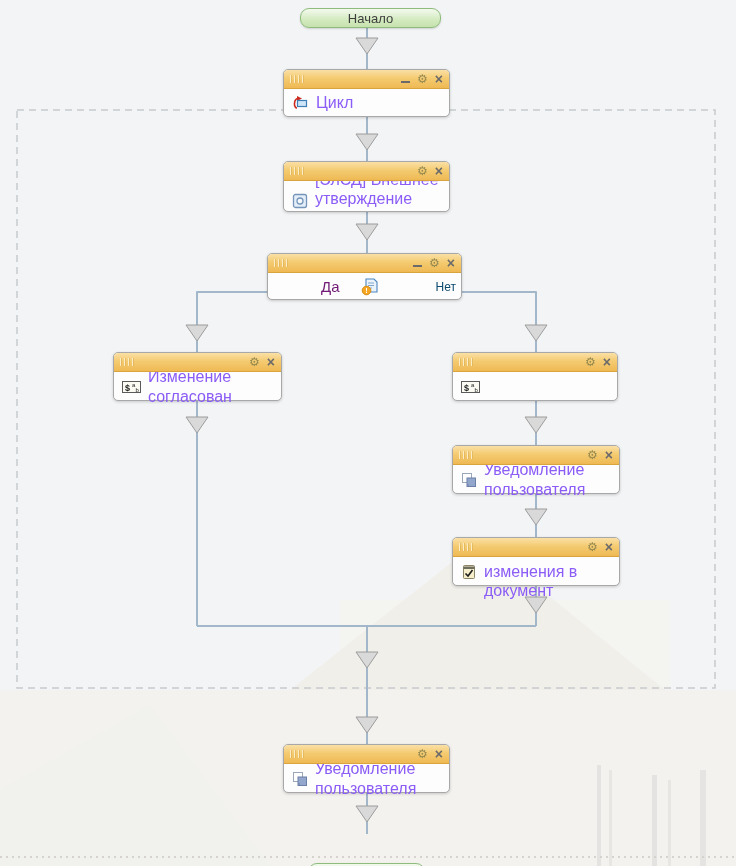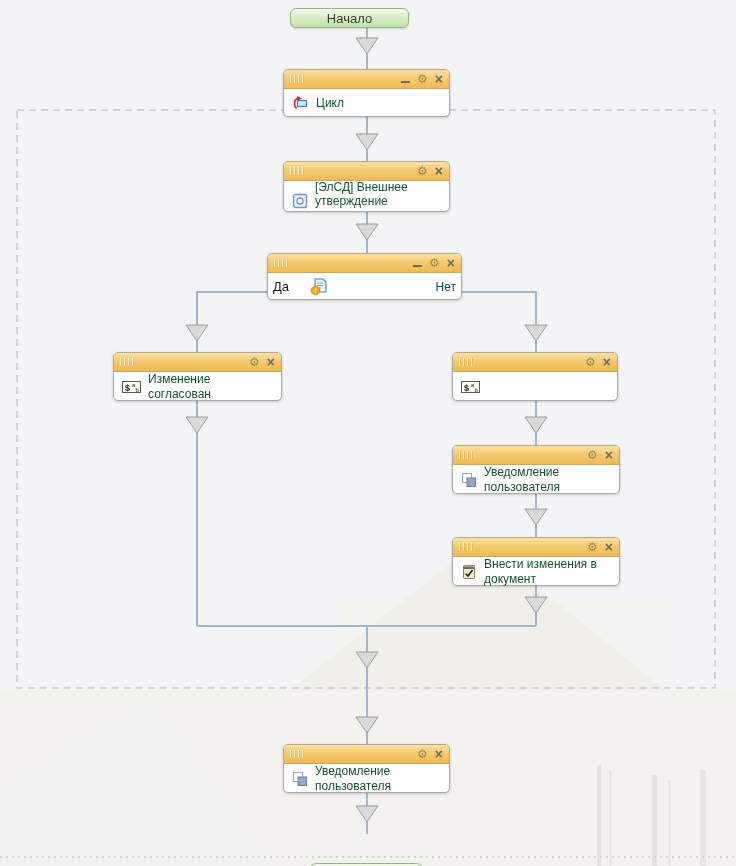--- a/index.html
+++ b/index.html
@@ -30,23 +30,23 @@
     position:absolute;right:6px;top:0;height:18px;
     display:flex;align-items:center;gap:7px;
   }
   .ctrl-min{display:inline-block;width:9px;height:2px;background:#6a6a6a;margin-top:6px;cursor:pointer;}
   .ctrl-gear{font-family:"DejaVu Sans",sans-serif;font-size:12px;line-height:16px;color:#95894f;cursor:pointer;}
   .ctrl-close{font-size:14px;font-weight:bold;line-height:16px;color:#6b6b6b;cursor:pointer;}
   .node-body{
     display:flex;align-items:center;gap:7px;
     padding:3px 6px 3px 8px;box-sizing:border-box;
   }
-  .node-label{font-size:12px;color:#14532d;line-height:1.22;}
+  .node-label{font-size:16px;color:#8b5cf6;line-height:1.22;}
   .icon{flex:none;display:flex;align-items:center;}
-  .yes-label{font-size:13px;color:#0f172a;flex:none;}
+  .yes-label{font-size:15px;color:#701a75;flex:none;margin-left:48px;}
   .no-label{font-size:12px;color:#0c4a6e;flex:none;margin-left:auto;}
   
   .terminal{
     position:absolute;z-index:5;height:20px;
     background:linear-gradient(#f3faee,#d3eabf 60%,#c6e2ae);
     border:1px solid #8fbc7d;border-radius:9px;
     box-shadow:0 1px 2px rgba(0,0,0,.15);
     text-align:center;font-size:13px;color:#3e3e3e;line-height:19px;
     box-sizing:border-box;cursor:pointer;
   }
@@ -98,21 +98,21 @@
       <polygon points="186,417 208,417 197,433"></polygon>
       <polygon points="525,417 547,417 536,433"></polygon>
       <polygon points="525,509 547,509 536,525"></polygon>
       <polygon points="525,597 547,597 536,613"></polygon>
       <polygon points="356,652 378,652 367,668"></polygon>
       <polygon points="356,717 378,717 367,733"></polygon>
       <polygon points="356,806 378,806 367,822"></polygon>
     </g>
   </svg>
 
-  <div class="terminal" style="left:290px;top:8px;width:119px;border-radius:6px;">Начало</div>
+  <div class="terminal" style="left:300px;top:8px;width:141px;">Начало</div>
 
   <div class="node" style="left:283px;top:69px;width:167px;height:48px;">
     <div class="node-header">
       <span class="grip"></span>
       <span class="controls">
         <span class="ctrl-min"></span>
         <span class="ctrl-gear">⚙</span>
         <span class="ctrl-close">×</span>
       </span>
     </div>

